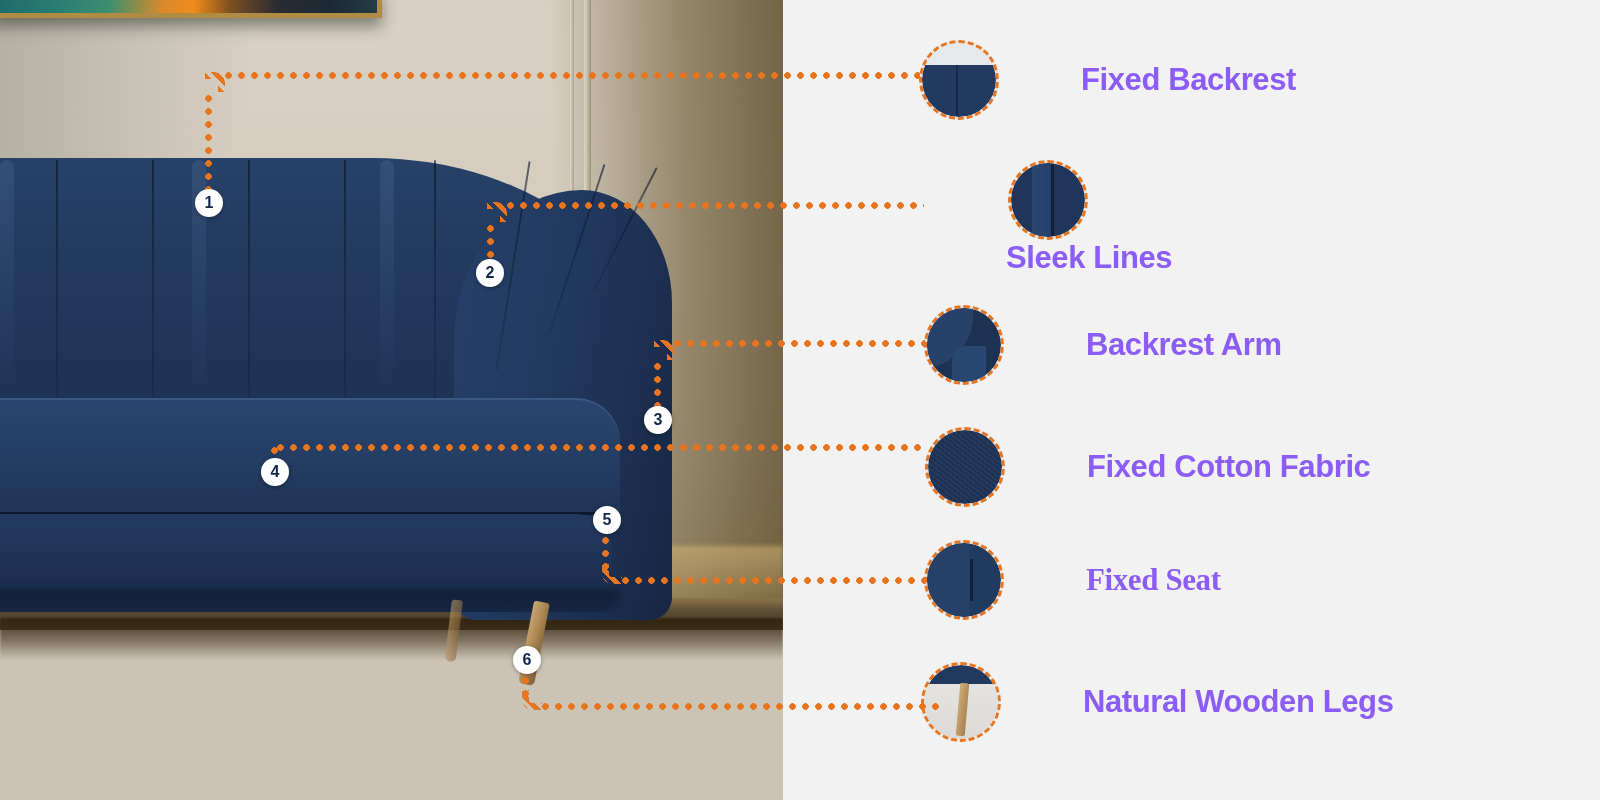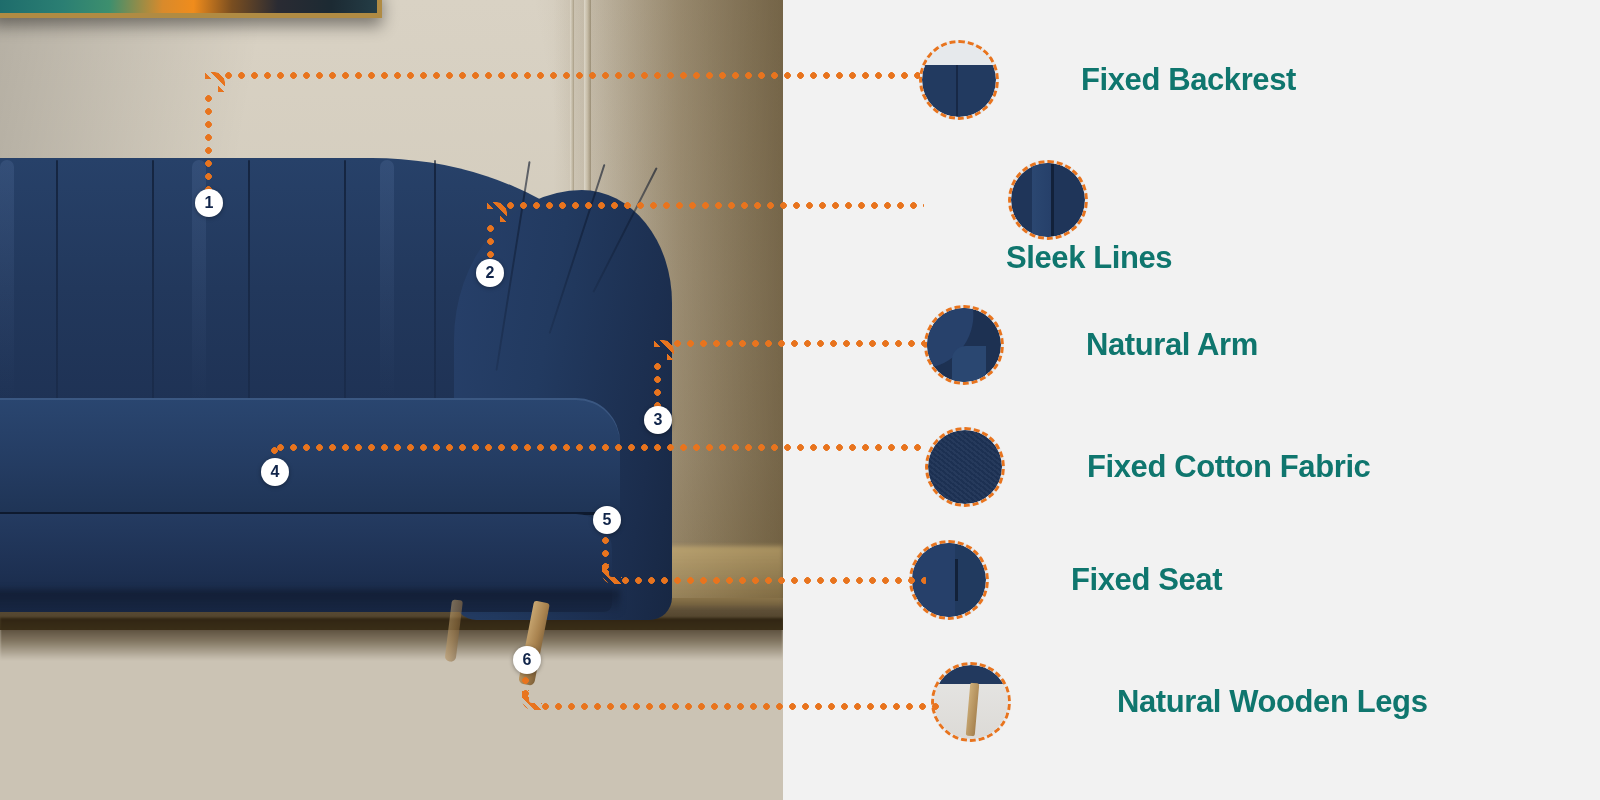--- a/index.html
+++ b/index.html
@@ -129,21 +129,21 @@
   }
   .thumb {
     width:80px; height:80px; border-radius:50%;
     border:3px dashed #e8741e;
     overflow:hidden; position:relative; flex:0 0 auto;
     background:#e9e9ea;
   }
   .thumb-inner { position:absolute; inset:0; border-radius:50%; overflow:hidden; }
   .feature-label {
     margin-left:82px; font-size:31px; font-weight:bold;
-    color:#0f766e; letter-spacing:-0.4px; white-space:nowrap;
+    color:#8b5cf6; letter-spacing:-0.4px; white-space:nowrap;
   }
 
   
   .tf-backrest { position:absolute; inset:0;
     background:linear-gradient(180deg,#e6e9ec 0%, #e6e9ec 30%, #223a60 30%, #223a60 100%); }
   .tf-backrest::after { content:""; position:absolute; left:46%; top:30%; width:2px; height:70%;
     background:rgba(10,20,40,.45); }
   .tf-sleek { position:absolute; inset:0; background:#1f3559; }
   .tf-sleek::before { content:""; position:absolute; left:28%; top:0; width:26%; height:100%;
     background:linear-gradient(90deg,#2b4771,#26406a); }
@@ -261,42 +261,42 @@
       </div>
       <span class="feature-label">Sleek Lines</span>
     </div>
 
     <div class="feature-row" style="top:297px;left:141px;">
       <div class="thumb">
         <div class="thumb-inner">
             <div class="tf-arm"></div>
           </div>
       </div>
-      <span class="feature-label">Natural Arm</span>
+      <span class="feature-label">Backrest Arm</span>
     </div>
 
     <div class="feature-row" style="top:419px;left:142px;">
       <div class="thumb">
         <div class="thumb-inner">
             <div class="tf-fabric"></div>
           </div>
       </div>
       <span class="feature-label">Fixed Cotton Fabric</span>
     </div>
 
-    <div class="feature-row" style="top:532px;left:126px;">
+    <div class="feature-row" style="top:532px;left:141px;font-family:Liberation Serif, serif;">
       <div class="thumb">
         <div class="thumb-inner">
             <div class="tf-seat"></div>
           </div>
       </div>
       <span class="feature-label">Fixed Seat</span>
     </div>
 
-    <div class="feature-row" style="top:654px;left:148px;gap:24px;">
+    <div class="feature-row" style="top:654px;left:138px;">
       <div class="thumb">
         <div class="thumb-inner">
             <div class="tf-legs"></div>
           </div>
       </div>
       <span class="feature-label">Natural Wooden Legs</span>
     </div>
   </div>
 
   <div class="conn">

